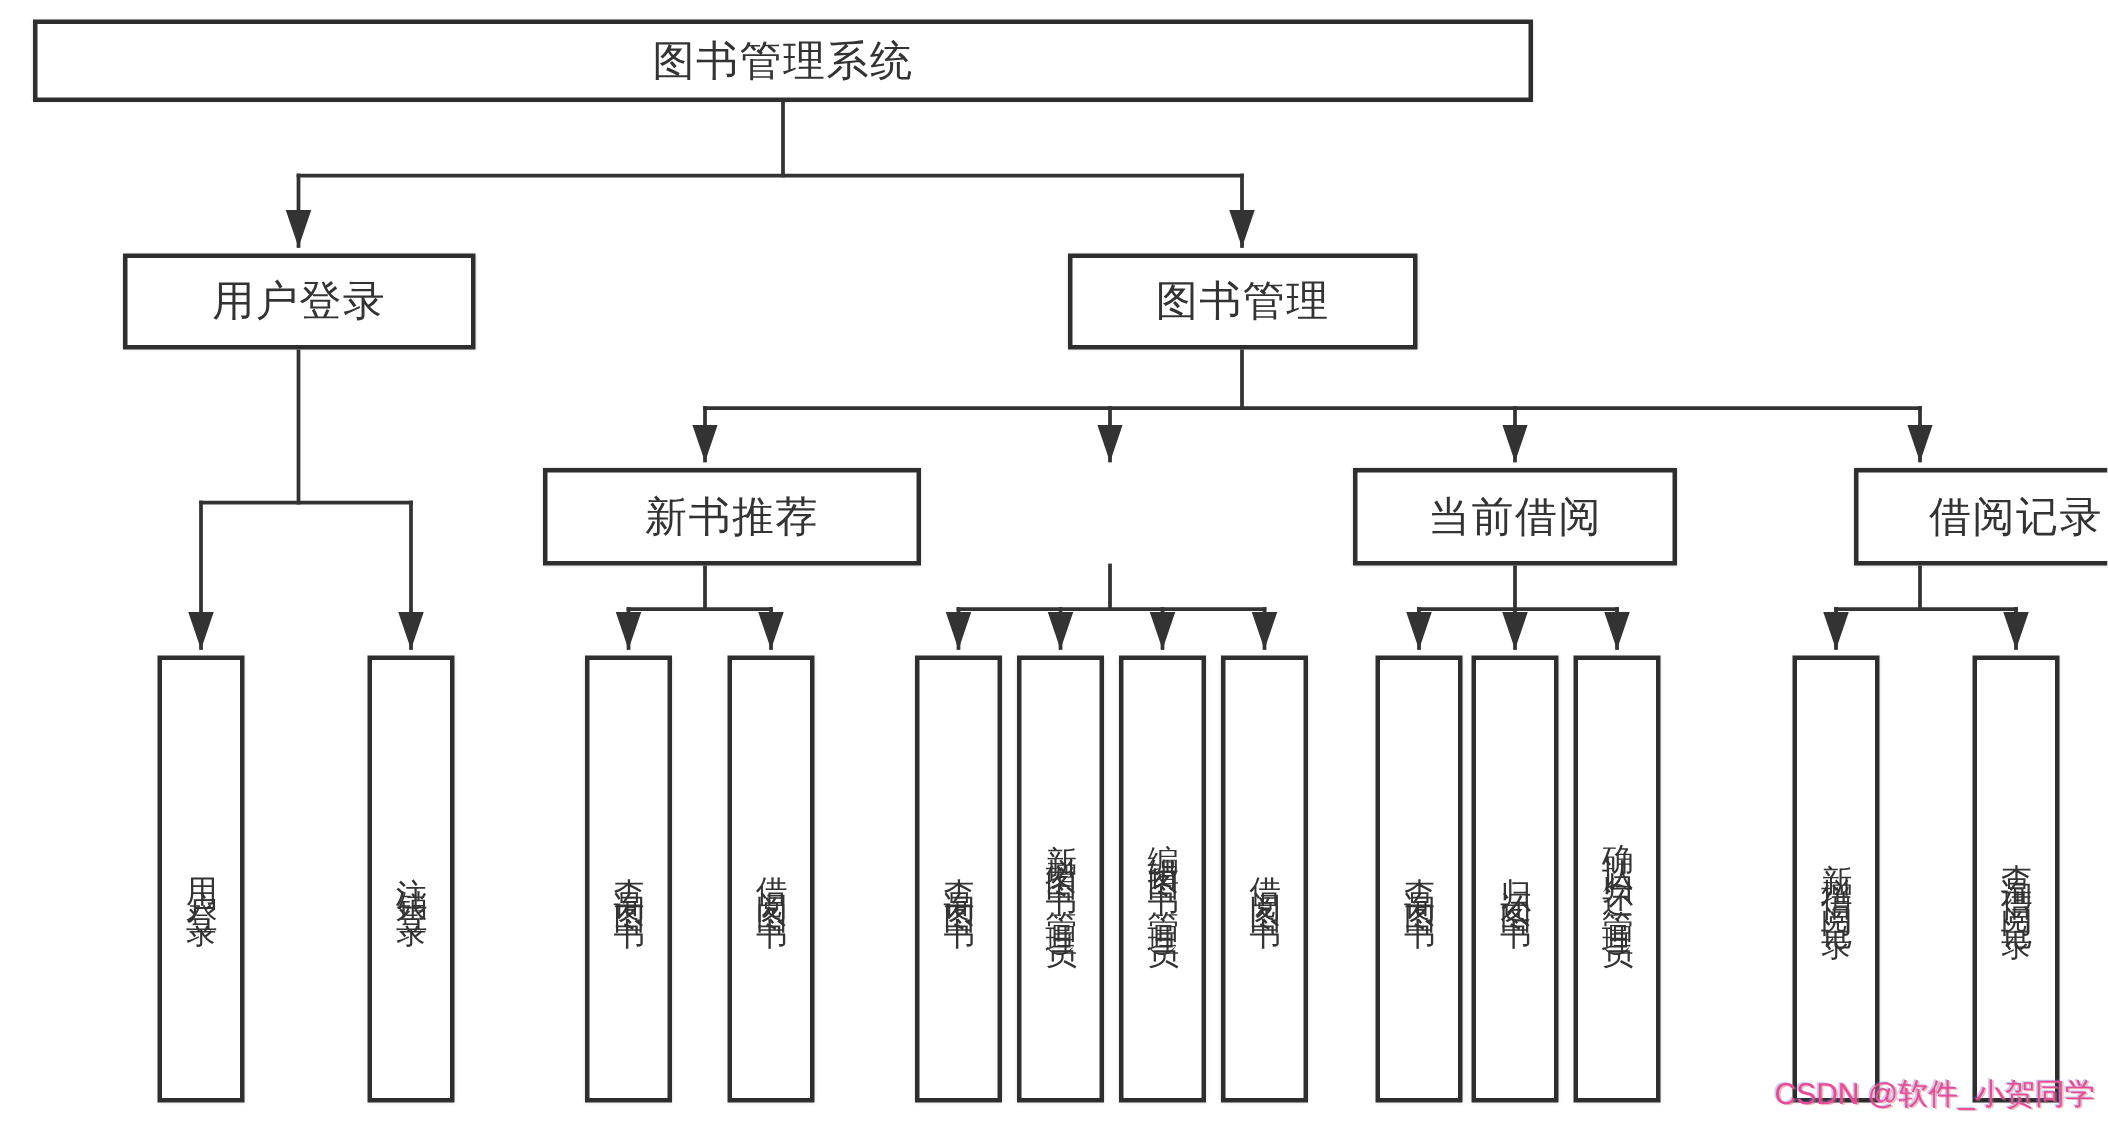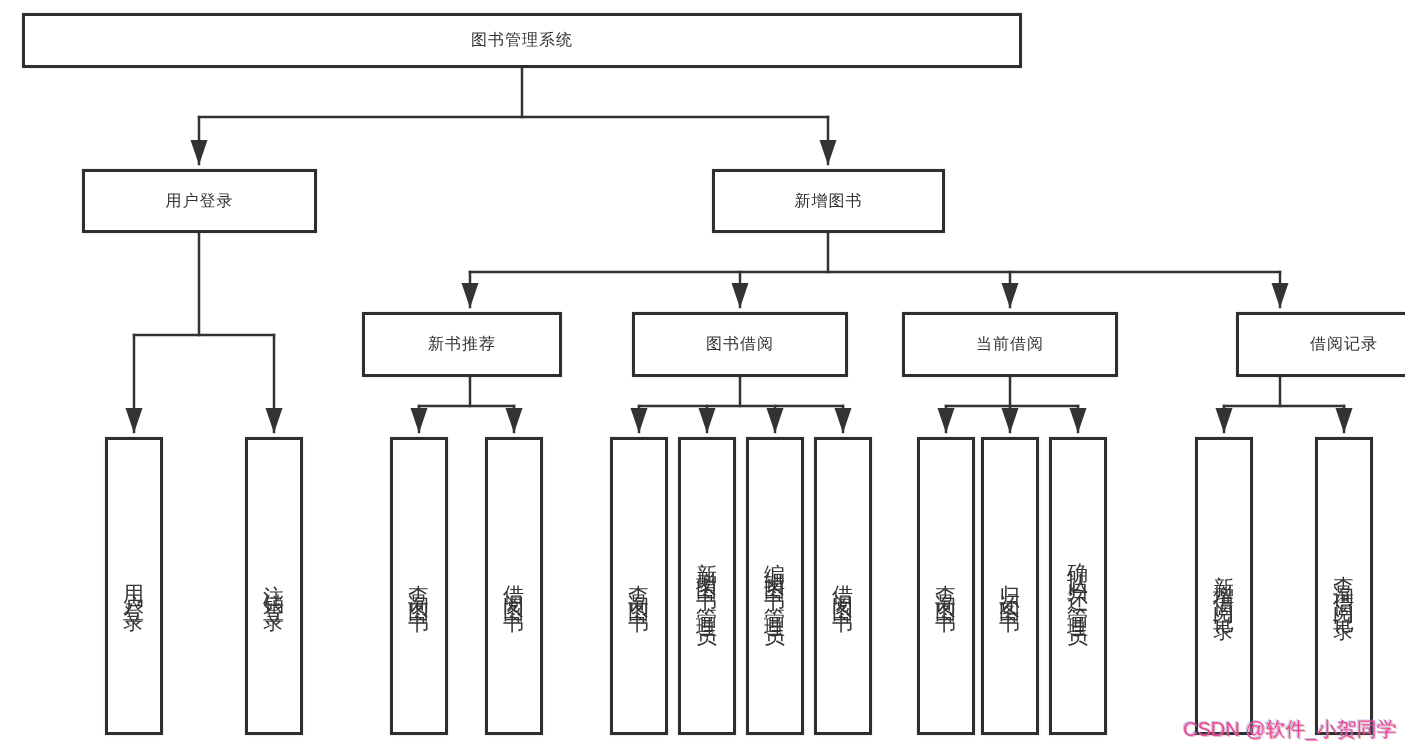--- a/index.html
+++ b/index.html
@@ -18,21 +18,21 @@
     box-sizing: border-box;
     border: 3px solid #2e2e2e;
     background: #ffffff;
     display: flex;
     align-items: center;
     justify-content: center;
     z-index: 2;
     box-shadow: 0 0 2px rgba(0,0,0,0.18);
   }
   .h-label {
-    font-size: 16px;
+    font-size: 28px;
     letter-spacing: 1px;
     color: #333333;
     white-space: nowrap;
   }
   .leaf {
     width: 58px;
     height: 298px;
     top: 437px;
   }
   .leaf .v-label {
@@ -111,28 +111,25 @@
   </svg>
 
   <div class="box" style="left:22px; top:13px; width:1000px; height:55px;">
     <span class="h-label">图书管理系统</span>
   </div>
 
   <div class="box" style="left:82px; top:169px; width:235px; height:64px;">
     <span class="h-label">用户登录</span>
   </div>
   <div class="box" style="left:712px; top:169px; width:233px; height:64px;">
-    <span class="h-label">新增图书</span>
+    <span class="h-label">图书管理</span>
   </div>
 
-  <div class="box" style="left:362px; top:312px; width:200px; height:65px;">
+  <div class="box" style="left:362px; top:312px; width:252px; height:65px;">
     <span class="h-label">新书推荐</span>
-  </div>
-  <div class="box" style="left:632px; top:312px; width:216px; height:65px;">
-    <span class="h-label">图书借阅</span>
   </div>
   <div class="box" style="left:902px; top:312px; width:216px; height:65px;text-align:center;">
     <span class="h-label">当前借阅</span>
   </div>
   <div class="box" style="left:1236px; top:312px; width:216px; height:65px;">
     <span class="h-label">借阅记录</span>
   </div>
 
   <div class="box leaf" style="left:105px;">
     <span class="v-label">用户登录</span>

